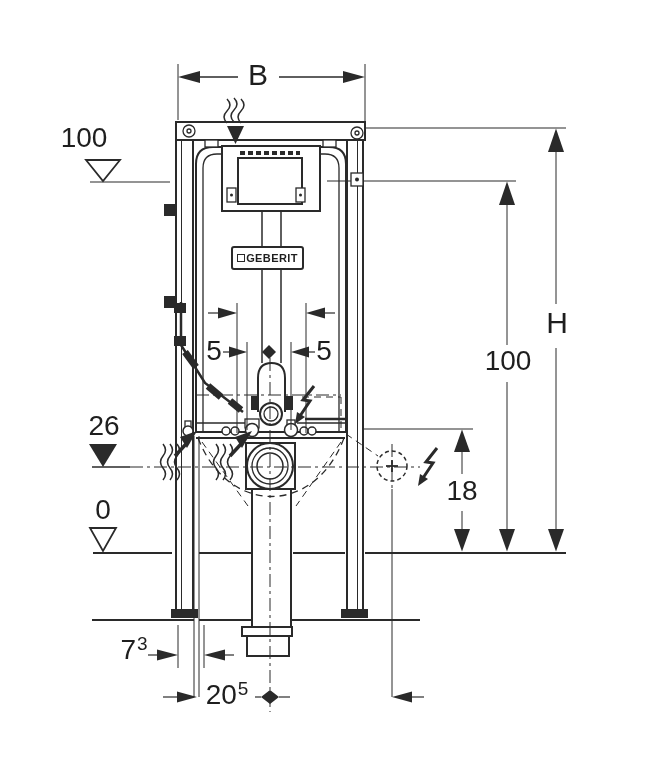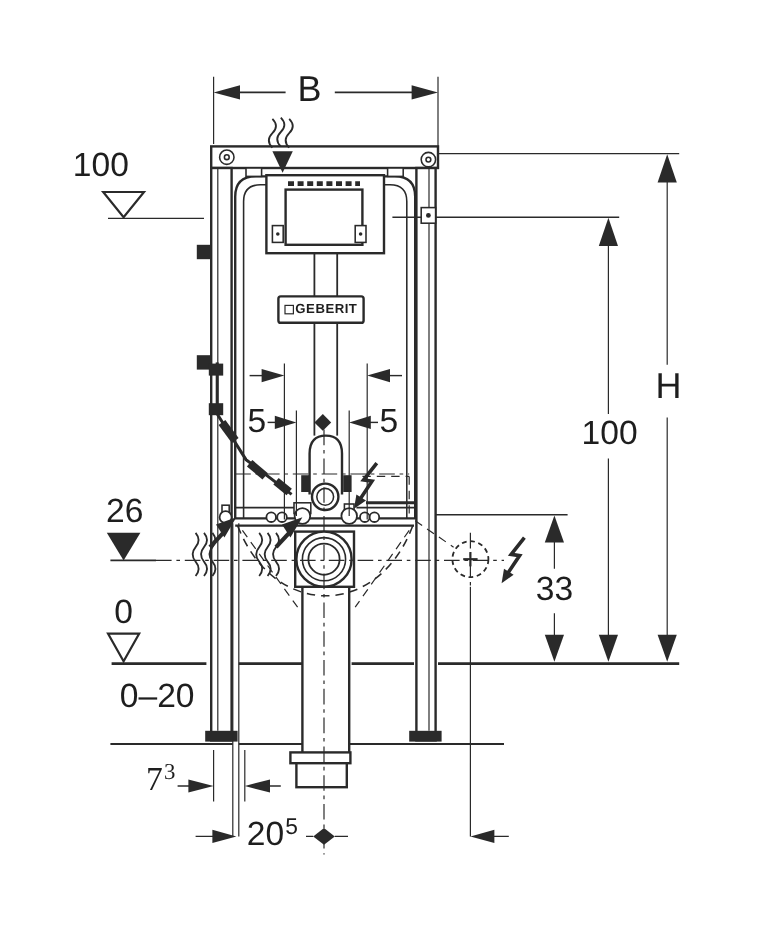--- a/index.html
+++ b/index.html
@@ -287,26 +287,25 @@
     <polygon class="blk" points="392,697 412,691.5 412,702.5"></polygon>
   </g>
 </svg>
 
 <div class="t fs30" style="left:236px;top:60px;width:44px;">B</div>
 <div class="t fs28" style="left:52px;top:124px;width:64px;">100</div>
 <div class="t fs28" style="left:196px;top:337px;width:36px;">5</div>
 <div class="t fs28" style="left:306px;top:337px;width:36px;">5</div>
 <div class="t fs28" style="left:76px;top:412px;width:56px;">26</div>
 <div class="t fs28" style="left:80px;top:496px;width:46px;">0</div>
-<div class="t fs28" style="left:85px;top:566px;width:92px;">0–20</div>
 <div class="t fs30" style="left:540px;top:308px;width:34px;">H</div>
 <div class="t fs28" style="left:477px;top:347px;width:62px;">100</div>
-<div class="t fs28" style="left:441px;top:477px;width:42px;">33</div>
-
-<div class="t fs28" style="left:108px;top:636px;width:52px;font-family:Liberation Serif, serif;"><span>7</span><span class="supn">3</span></div>
+<div class="t fs28" style="left:441px;top:477px;width:42px;">18</div>
+
+<div class="t fs28" style="left:108px;top:636px;width:52px;"><span>7</span><span class="supn">3</span></div>
 
 <div class="t fs28" style="left:198px;top:681px;width:58px;"><span>20</span><span class="supn">5</span></div>
 
 
 <div id="logo">
   <span class="sq"></span>
   <span class="txt">GEBERIT</span>
 </div>
 
 </div>

